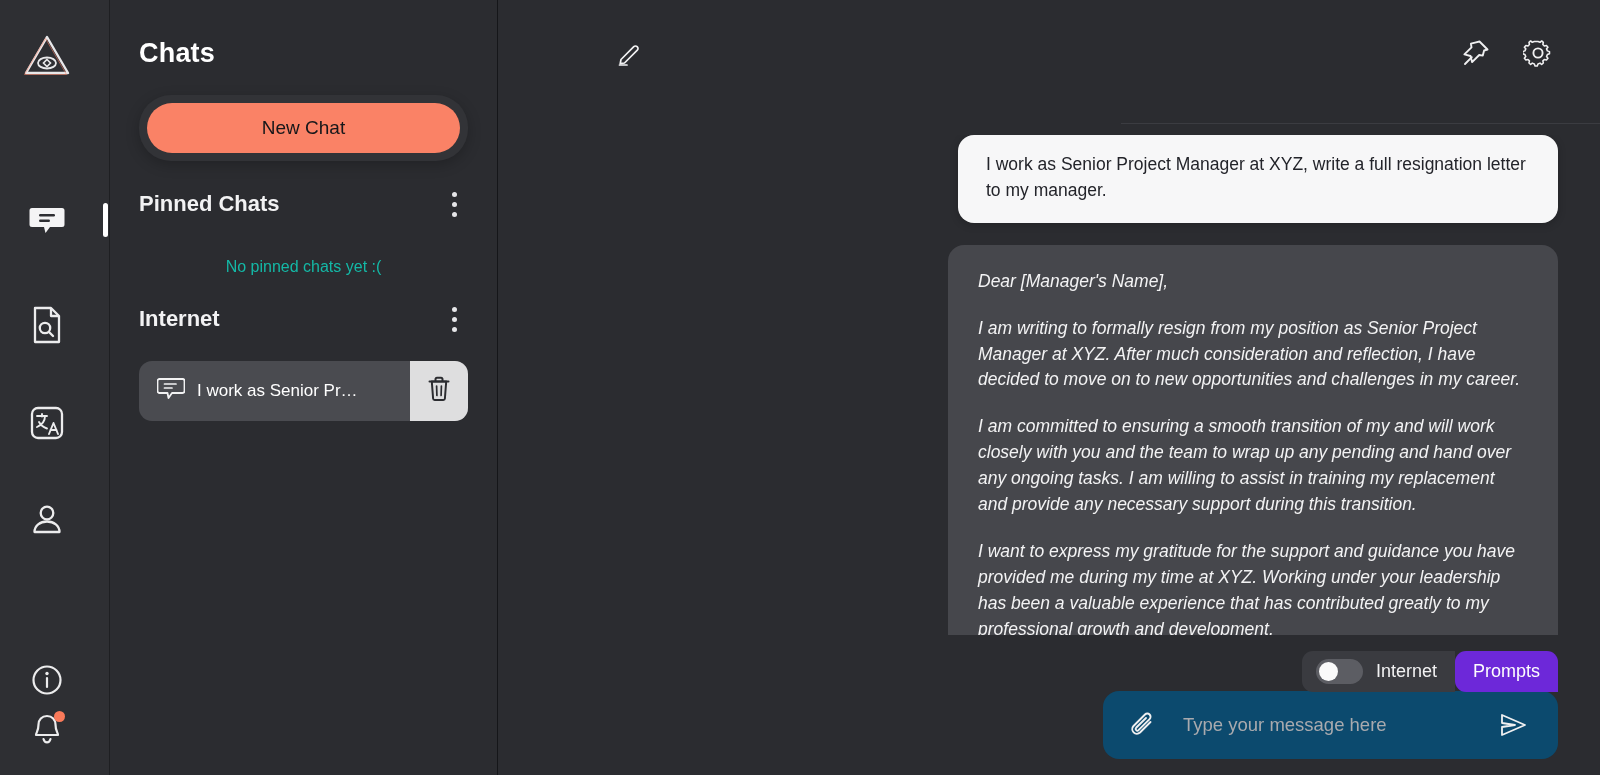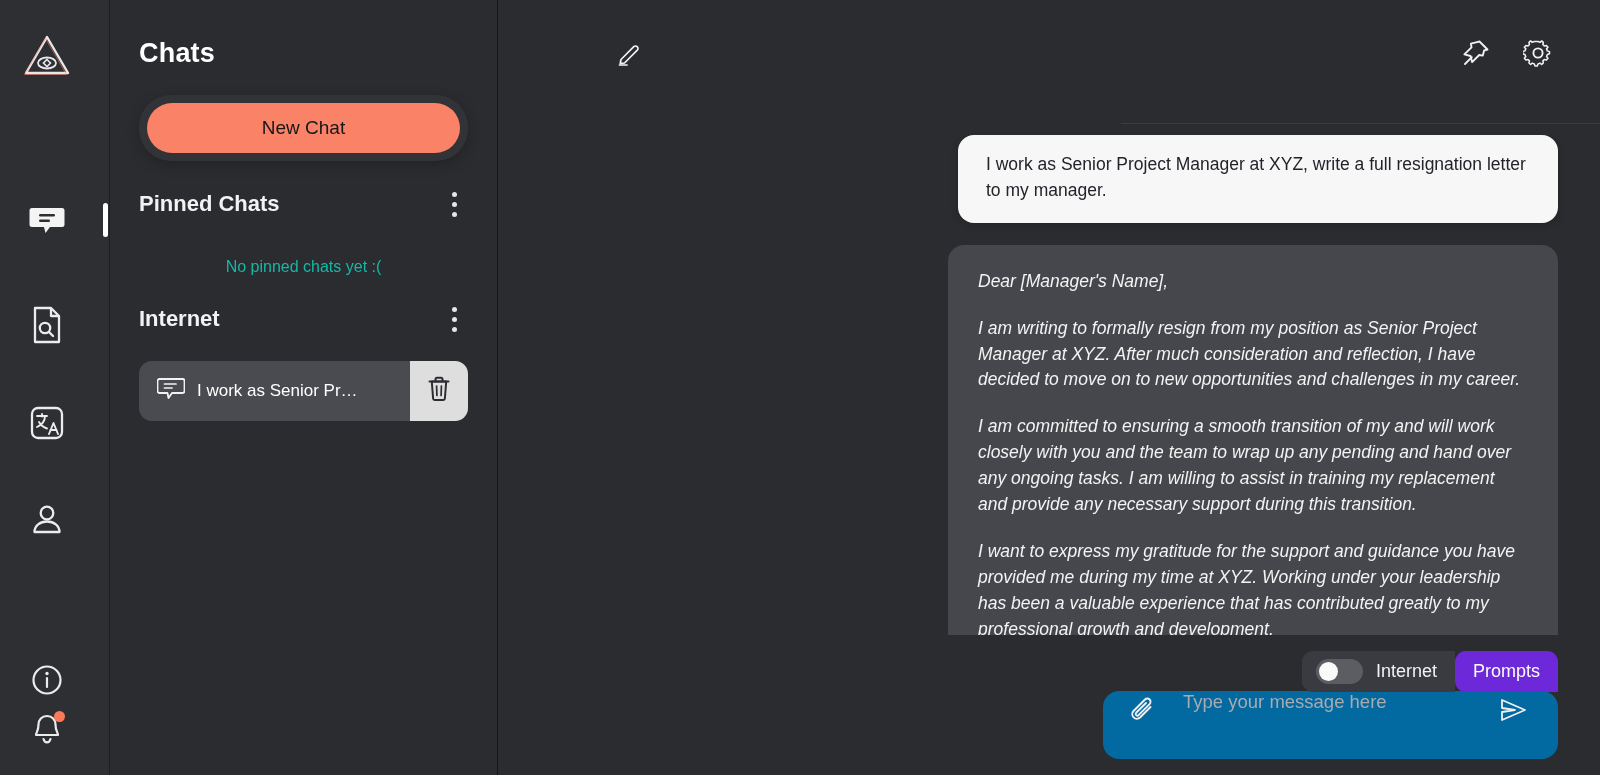--- a/index.html
+++ b/index.html
@@ -203,23 +203,23 @@
     font-size: 18px;
     display: flex; align-items: center;
     padding: 8px 18px;
     border-radius: 11px 11px 0 11px;
     border: none; font-family: inherit;
     cursor: pointer;
   }
   .composer {
     position: absolute; left: 605px; right: 42px; bottom: 16px;
     height: 68px;
-    background: #0369a1;
+    background: #0c4a6e;
     border-radius: 16px;
-    display: flex; align-items: flex-start;
+    display: flex; align-items: center;
     padding: 0 26px 0 22px;
     z-index: 2;
   }
   .clip-btn, .send-btn {
     width: 38px; height: 38px;
     display: flex; align-items: center; justify-content: center;
     cursor: pointer; flex: 0 0 38px;
   }
   .composer-input {
     flex: 1 1 auto;

